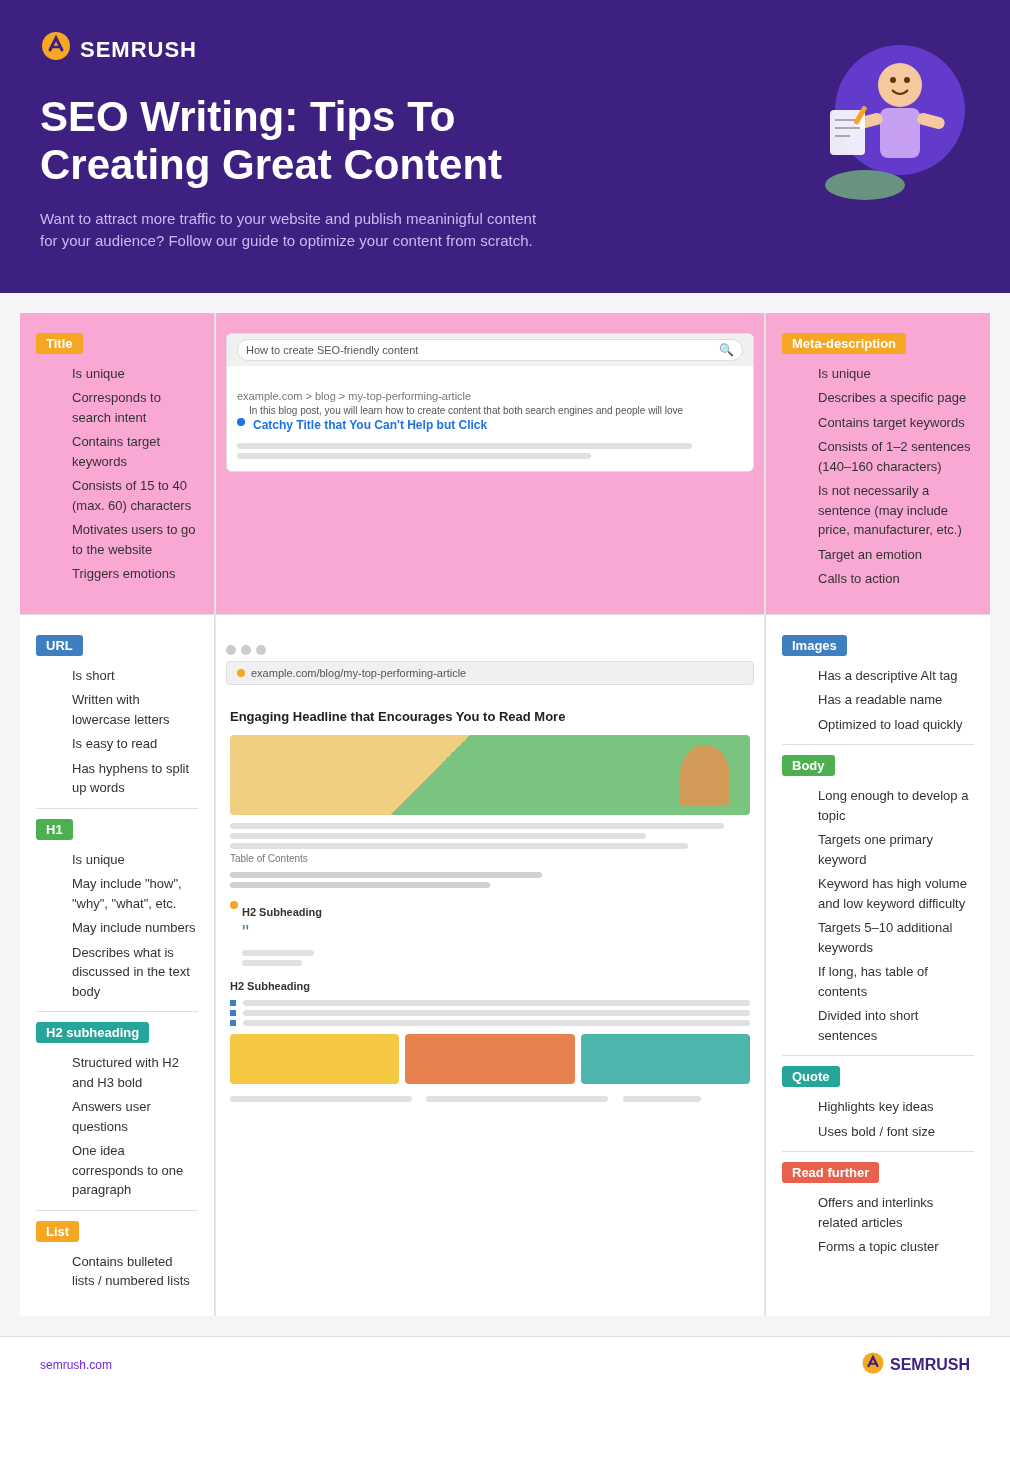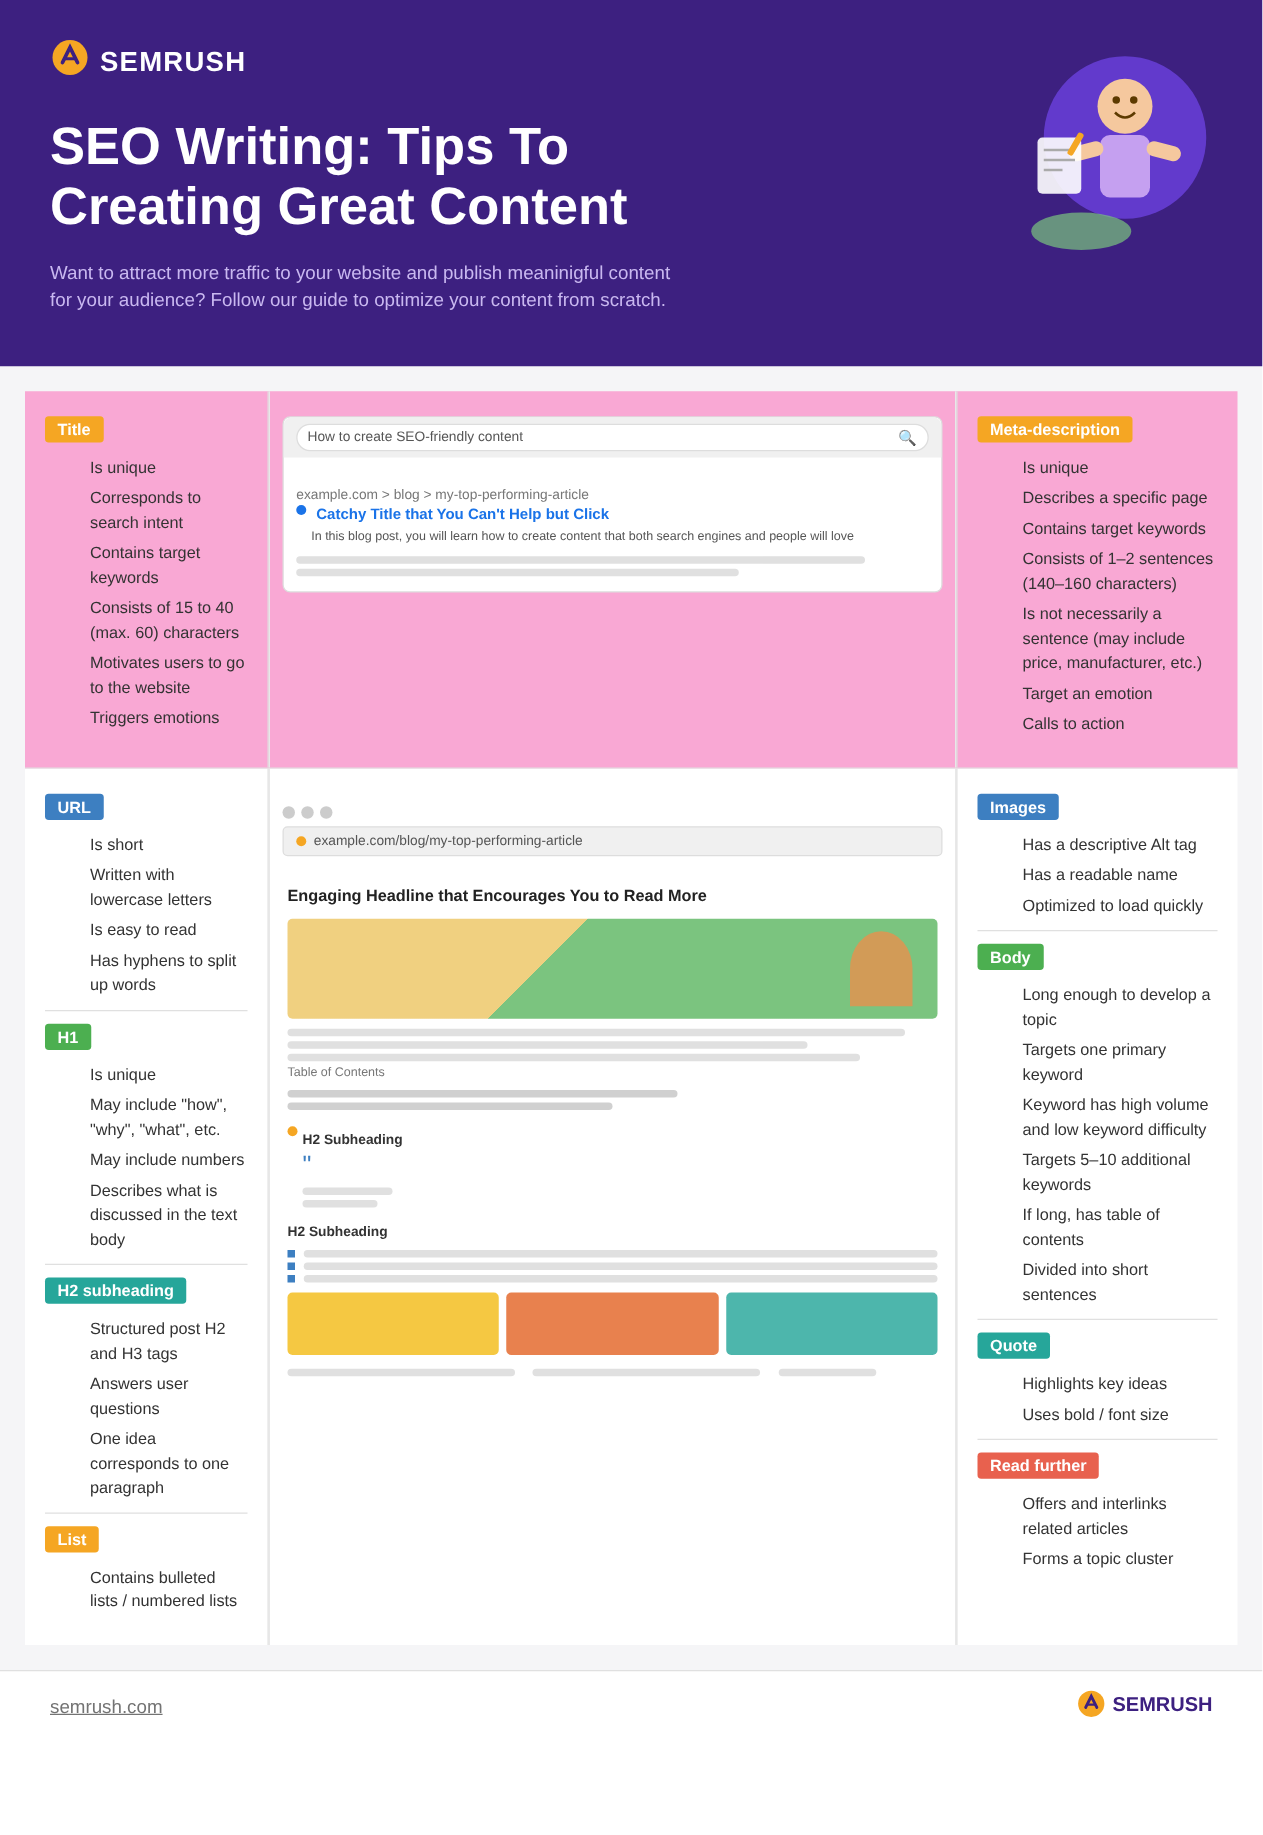--- a/index.html
+++ b/index.html
@@ -252,23 +252,22 @@
     
     .footer {
       background: #fff;
       border-top: 1px solid #e0e0e0;
       padding: 14px 40px;
       display: flex;
       justify-content: space-between;
       align-items: center;
     }
     .footer-url {
-      font-size: 15px;
-      color: #737373;
-      text-decoration: underline;
+      font-size: 12px;
+      color: #6d28d9;
     }
     .footer-logo {
       display: flex;
       align-items: center;
       gap: 5px;
     }
     .footer-logo-icon {
       color: #f5a623;
       font-size: 18px;
       font-weight: bold;
@@ -355,27 +354,27 @@
     <div class="center-col">
       <div class="browser-mockup">
         <div class="browser-bar">
           <div class="browser-search">
             <span>How to create SEO-friendly content</span>
             <span style="color:#888; font-size:12px;">🔍</span>
           </div>
         </div>
         <div class="browser-content">
           <div class="breadcrumb-text">example.com &gt; blog &gt; my-top-performing-article</div>
+          <div style="display:flex; align-items:flex-start; gap:4px;">
+            <span style="width:8px; flex-shrink:0;"></span>
+            <div class="page-desc">In this blog post, you will learn how to create content that both search engines and people will love</div>
+          </div>
           <div style="display:flex; align-items:flex-start; gap:4px; margin-bottom:2px;">
             <span class="blue-dot"></span>
             <div class="page-link">Catchy Title that You Can't Help but Click</div>
-          </div>
-          <div style="display:flex; align-items:flex-start; gap:4px;">
-            <span style="width:8px; flex-shrink:0;"></span>
-            <div class="page-desc">In this blog post, you will learn how to create content that both search engines and people will love</div>
           </div>
           <div class="gray-lines">
             <div class="gray-line" style="width:90%;"></div>
             <div class="gray-line" style="width:70%;"></div>
           </div>
         </div>
       </div>
     </div>
 
     <div class="right-col" style="border-left:1px solid #e0e0e0;">
@@ -414,21 +413,21 @@
         <li>May include "how", "why", "what", etc.</li>
         <li>May include numbers</li>
         <li>Describes what is discussed in the text body</li>
       </ul>
 
       <div class="section-sep"></div>
 
       
       <span class="section-badge badge-teal">H2 subheading</span>
       <ul class="section-list">
-        <li>Structured post H2 and H3 tags</li>
+        <li>Structured with H2 and H3 bold</li>
         <li>Answers user questions</li>
         <li>One idea corresponds to one paragraph</li>
       </ul>
 
       <div class="section-sep"></div>
 
       
       <span class="section-badge badge-orange">List</span>
       <ul class="section-list">
         <li>Contains bulleted lists / numbered lists</li>

